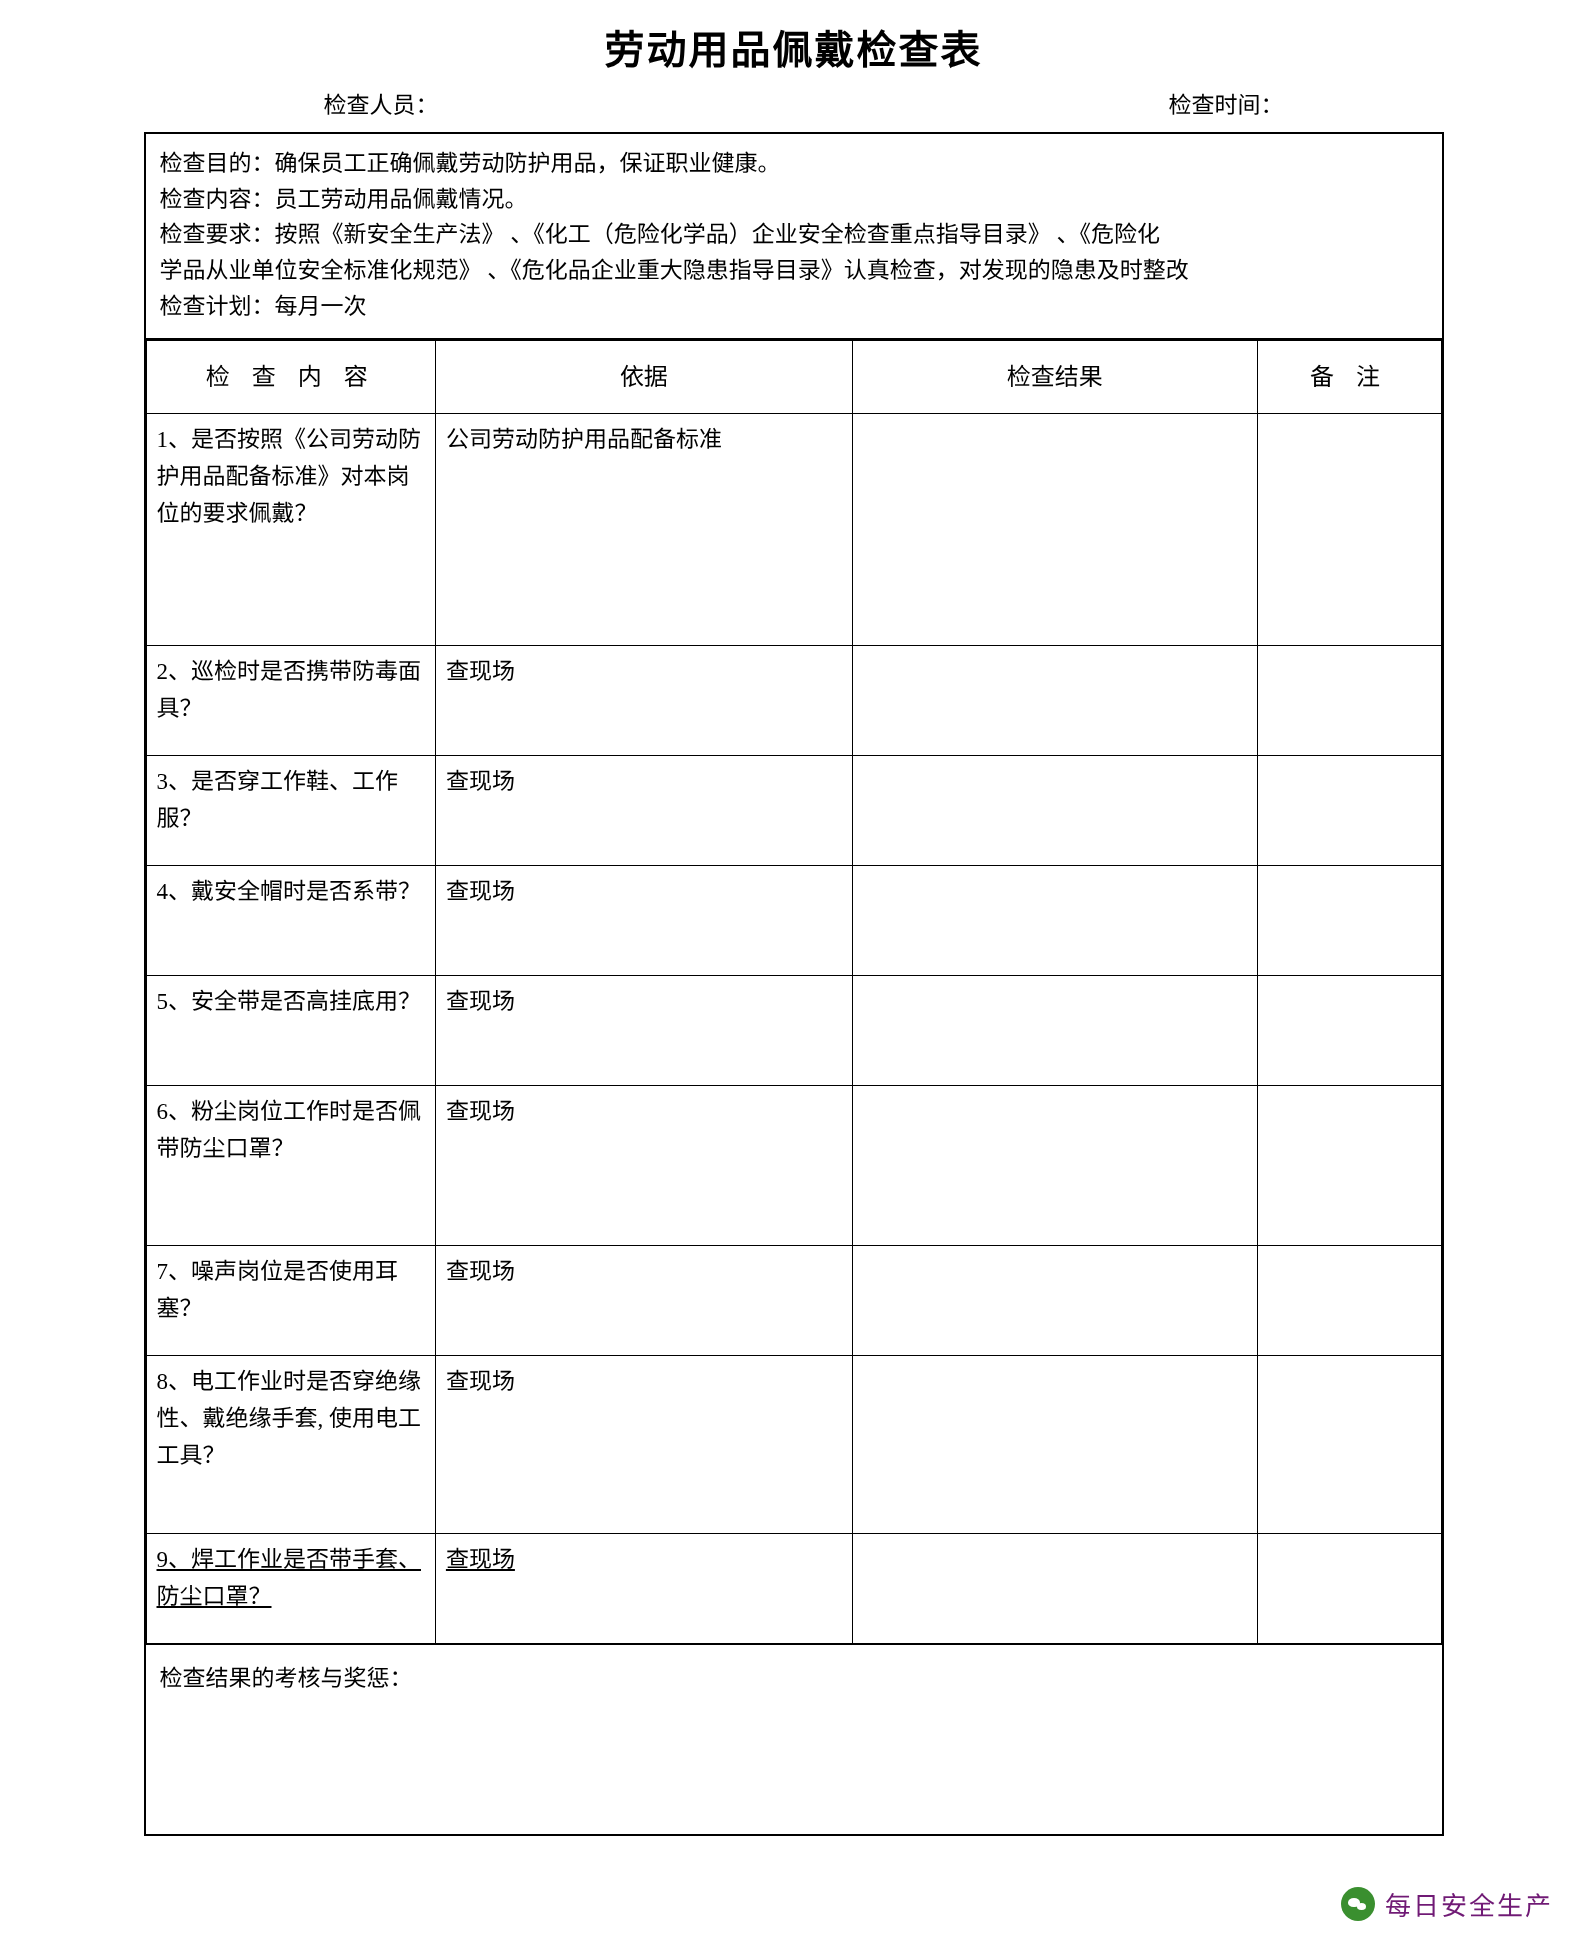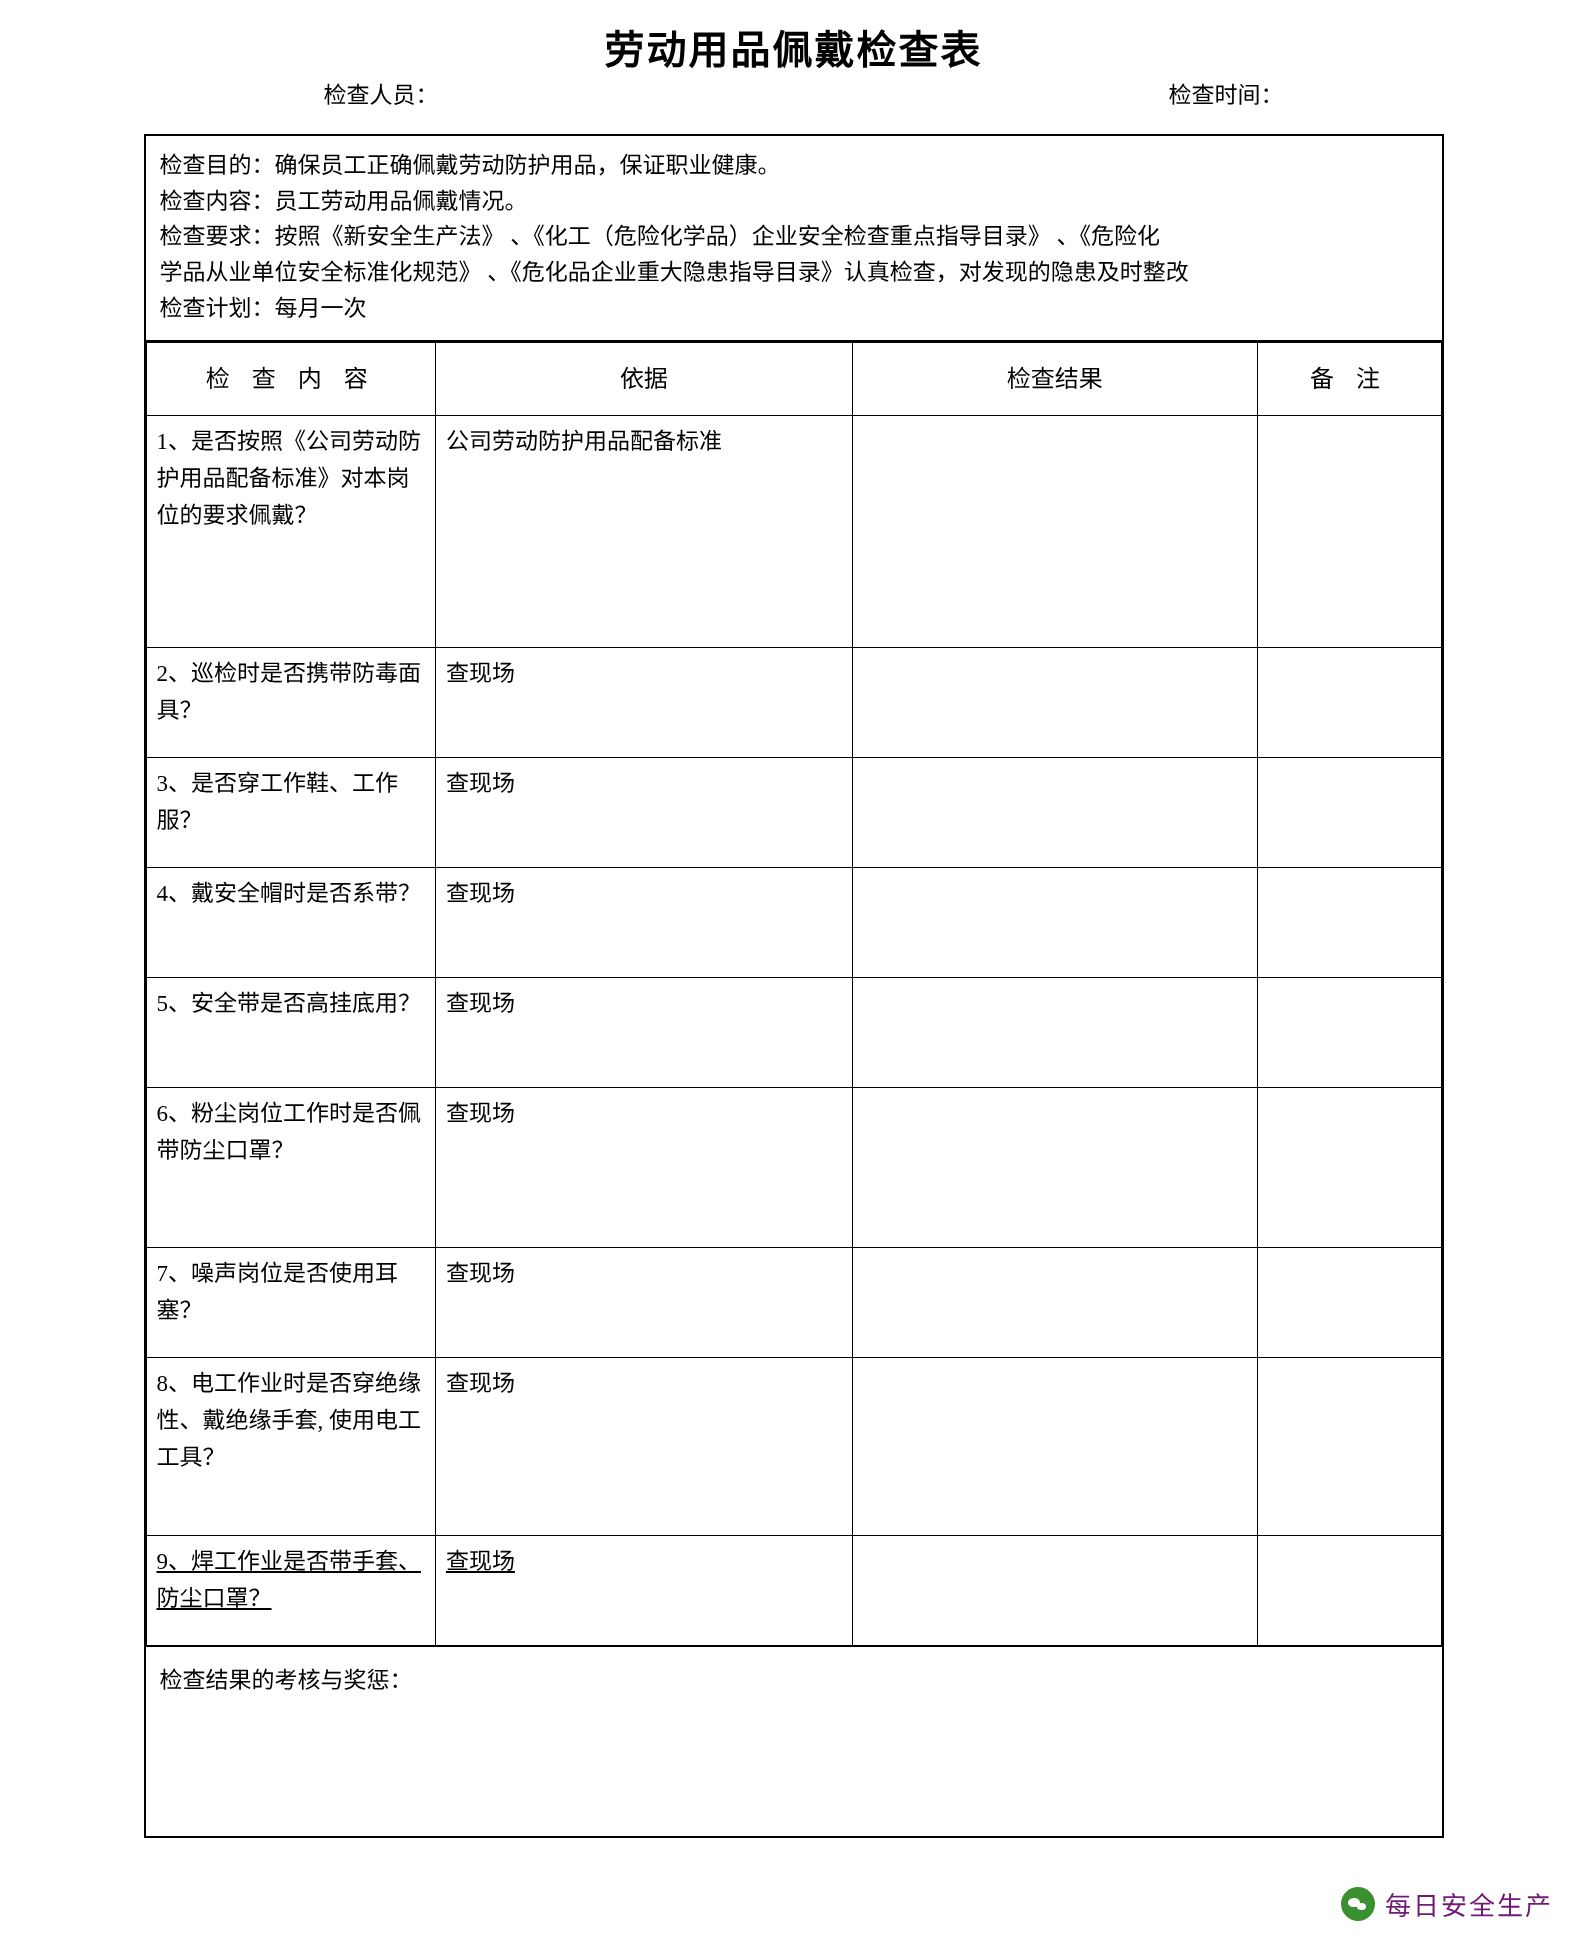--- a/index.html
+++ b/index.html
@@ -21,27 +21,28 @@
     height: 1944px;
     box-sizing: border-box;
     padding: 0;
   }
   .doc-title {
     text-align: center;
     font-size: 40px;
     font-weight: bold;
     letter-spacing: 2px;
     margin-top: 18px;
+    margin-bottom: 10px;
     font-family: Liberation Serif, serif;
   }
   .meta-row {
     display: flex;
     justify-content: space-between;
     width: 1100px;
-    margin: 0 auto 24px auto;
+    margin: 0 auto 12px auto;
     padding: 0 60px 0 80px;
     box-sizing: border-box;
     font-size: 23px;
   }
   .meta-item {
     white-space: nowrap;
   }
   .sheet {
     width: 1300px;
     margin: 0 auto;

